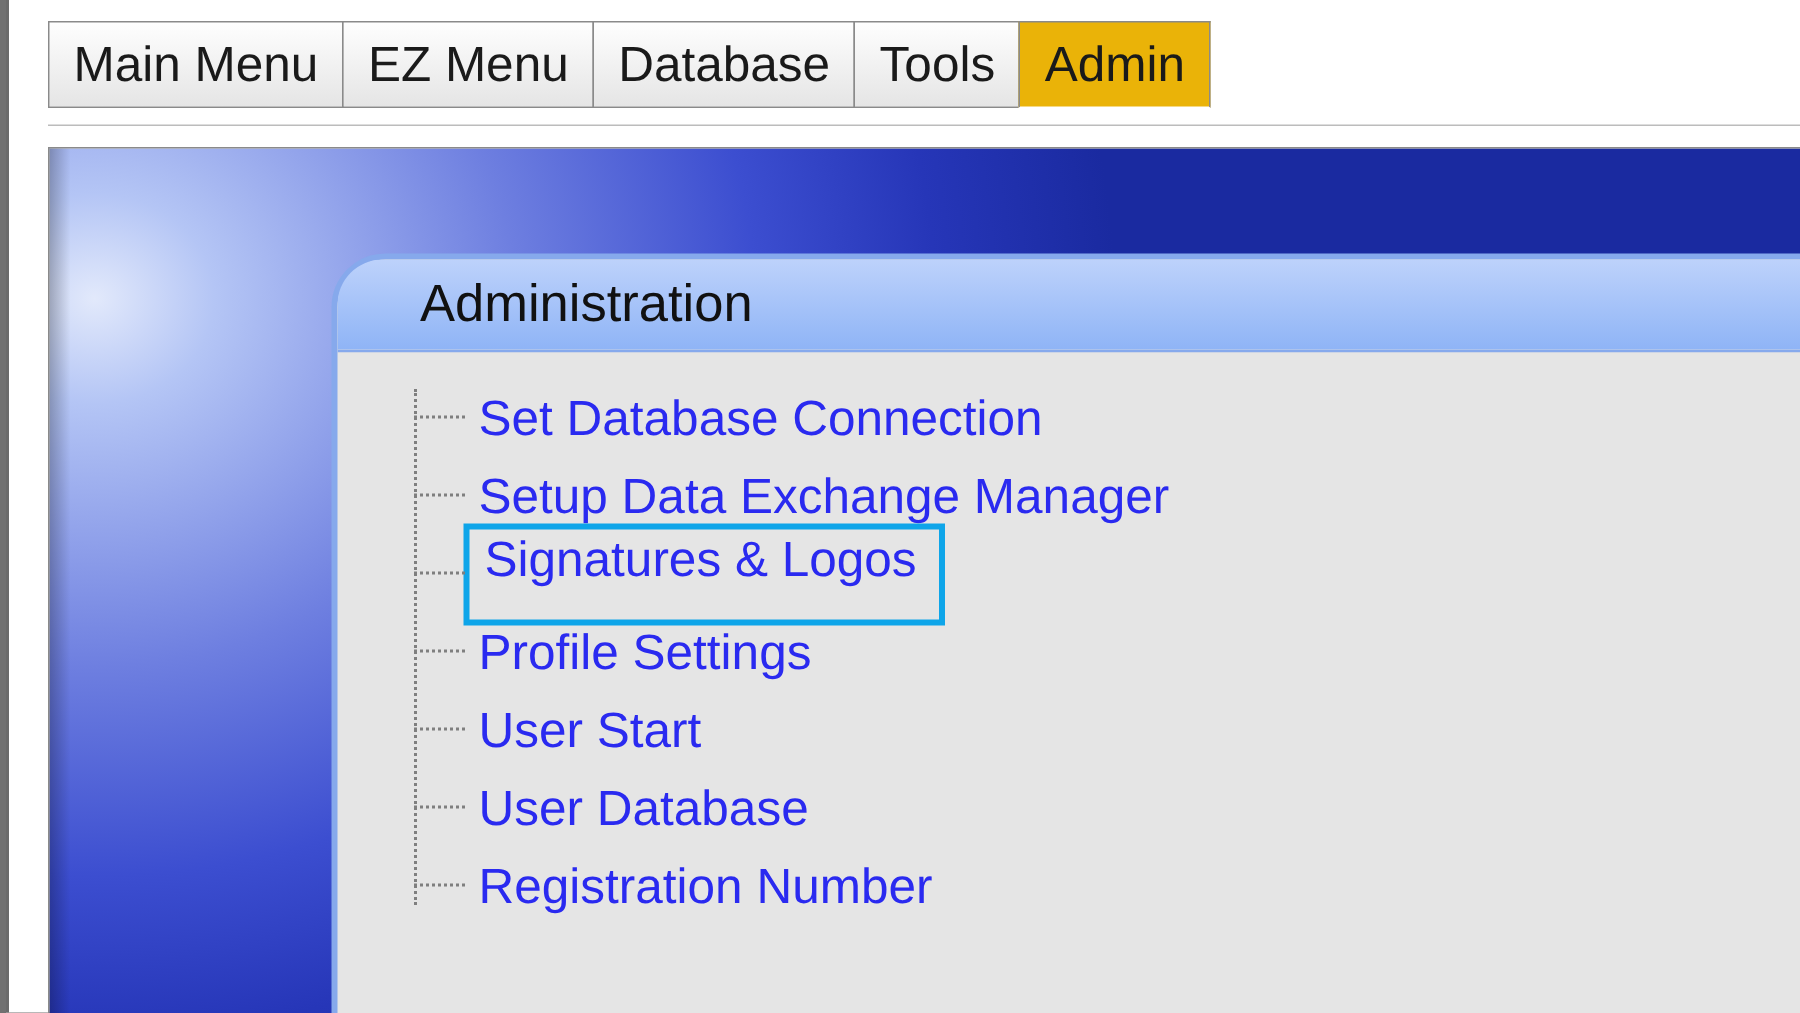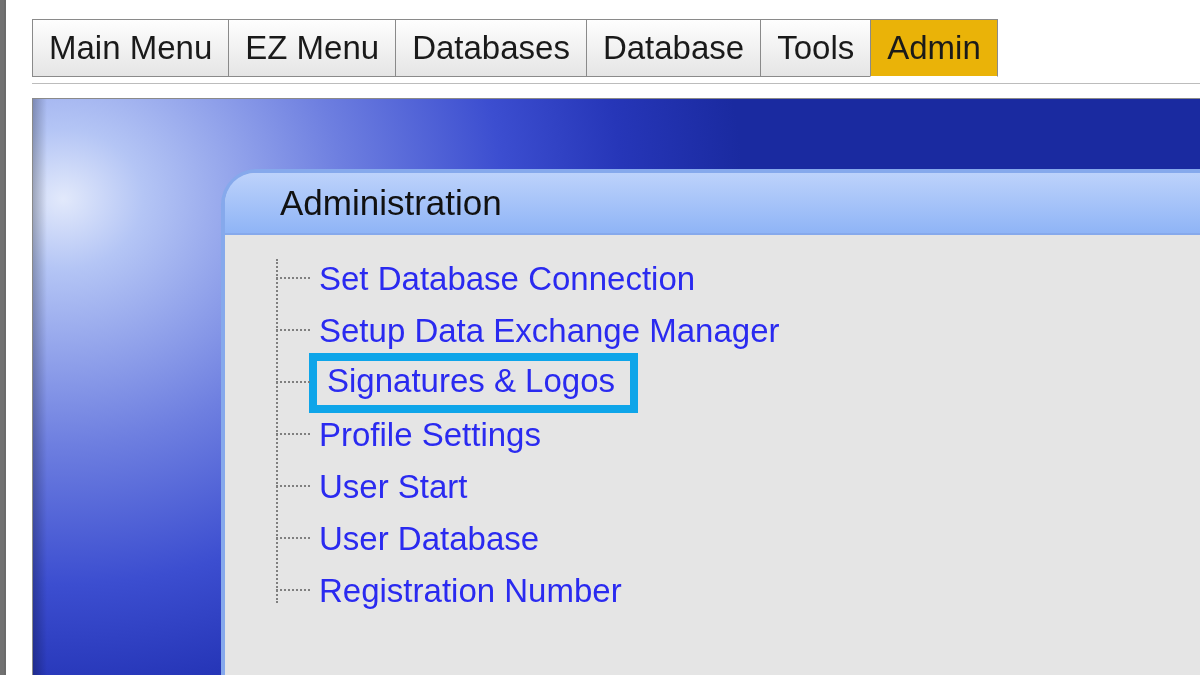--- a/index.html
+++ b/index.html
@@ -20,21 +20,21 @@
     background: #fff;
     border-left: 2px solid #6b6b6b;
   }
   
   .tabstrip {
     position: absolute;
     left: 26px;
     top: 24px;
     height: 48px;
     display: flex;
-    align-items: center;
+    align-items: flex-end;
   }
   .tab {
     border: 1px solid #8a8a8a;
     background: linear-gradient(#fefefe, #e5e5e5);
     color: #1a1a1a;
     font-size: 33px;
     line-height: 56px;
     padding: 0 16px;
     margin-right: -1px;
     cursor: pointer;
@@ -129,35 +129,34 @@
   .tree-item::before {
     content: "";
     position: absolute;
     left: 5px;
     top: 24px;
     width: 34px;
     border-top: 2px dotted #7f7f7f;
   }
   .tree-item.highlight span {
     display: inline-block;
-    padding: 2px 15px 6px 10px;
-    border: 8px solid #0ea5e9;
+    padding: 2px 15px 22px 10px;
+    border: 4px solid #0ea5e9;
     margin-left: -10px;
     line-height: 1.1;
   }
 </style>
 </head>
 <body>
 
 <div class="window">
 
   <div class="tabstrip">
     <div class="tab">Main Menu</div>
     <div class="tab">EZ Menu</div>
-    <div class="tab">Databases</div>
     <div class="tab">Database</div>
     <div class="tab">Tools</div>
     <div class="tab active">Admin</div>
   </div>
   <div class="tab-underline"></div>
 
   <div class="workspace">
     <div class="workspace-left-shadow"></div>
 
     <div class="admin-box">

